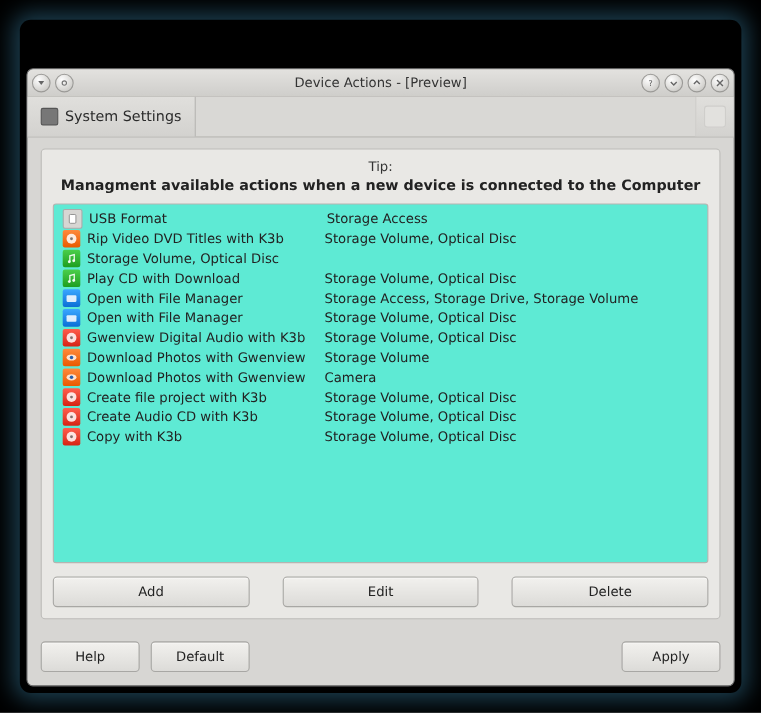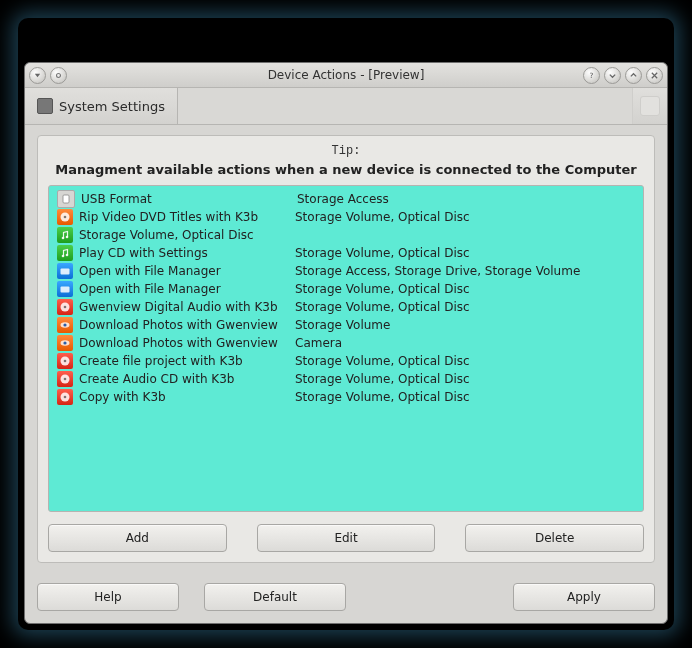--- a/index.html
+++ b/index.html
@@ -119,21 +119,20 @@
     border-radius: 4px;
     display: flex;
     flex-direction: column;
     padding: 6px 10px 10px 10px;
   }
   .tip {
     text-align: center;
     font-size: 12px;
     color: #333;
     margin: 2px 0 4px 0;
-    font-family: Liberation Mono, monospace;
   }
   .headline {
     text-align: center;
     font-weight: bold;
     font-size: 13px;
     margin-bottom: 8px;
   }
   .listbox {
     flex: 1;
     background: #5eead4;
@@ -164,29 +163,29 @@
   .row-actions {
     display: flex;
     gap: 30px;
     margin-top: 12px;
     justify-content: space-between;
   }
   .row-actions .btn { flex:1; }
 
   .footer {
     display: flex;
-    gap: 25px;
+    gap: 10px;
     padding: 8px 12px 12px 12px;
     align-items: center;
   }
   .footer .spacer { flex:1; }
   .btn {
     min-width: 84px;
     height: 26px;
-    padding: 0 28px;
+    padding: 0 2px;
     background: linear-gradient(#f2f1ee, #dcdbd8);
     border: 1px solid #a8a7a4;
     border-radius: 4px;
     font-size: 12px;
     color: #222;
     display: inline-flex;
     align-items: center;
     justify-content: center;
     box-shadow: inset 0 1px 0 rgba(255,255,255,0.6);
   }
@@ -291,21 +290,21 @@
             <span class="col-desc">Storage Volume, Optical Disc</span>
           </div>
           <div class="row">
             <span class="ico ic-green">
               <svg viewBox="0 0 12 12">
                 <path d="M4.5 9 V3.5 L8.5 2.5 V8" stroke="rgba(255,255,255,0.9)" stroke-width="1.2" fill="none"></path>
                 <circle cx="4" cy="9" r="1.3" fill="rgba(255,255,255,0.9)"></circle>
                 <circle cx="8" cy="8" r="1.3" fill="rgba(255,255,255,0.9)"></circle>
               </svg>
             </span>
-            <span class="col-name">Play CD with Settings</span>
+            <span class="col-name">Play CD with Download</span>
             <span class="col-desc">Storage Volume, Optical Disc</span>
           </div>
           <div class="row">
             <span class="ico ic-cyan">
               <svg viewBox="0 0 12 12">
                 <rect x="1.5" y="3.5" width="9" height="6" rx="1" fill="rgba(255,255,255,0.85)"></rect>
               </svg>
             </span>
             <span class="col-name">Open with File Manager</span>
             <span class="col-desc">Storage Access, Storage Drive, Storage Volume</span>

